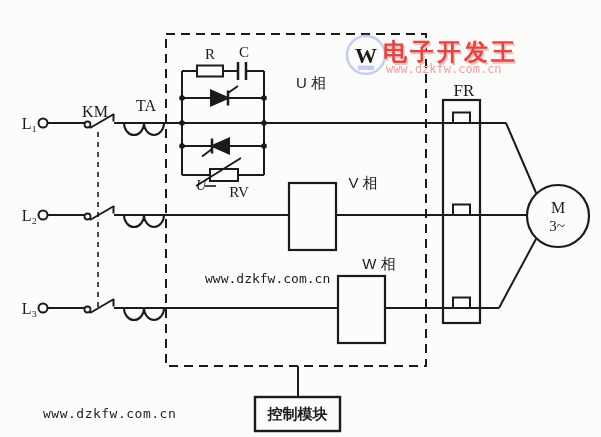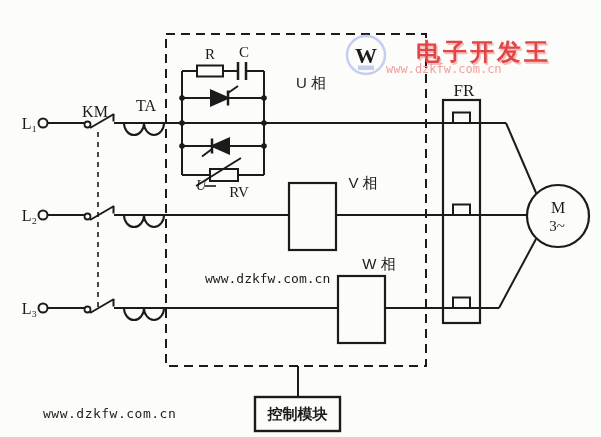--- a/index.html
+++ b/index.html
@@ -10,21 +10,21 @@
   svg{position:absolute;left:0;top:0;}
   .wm{
     position:absolute;font-family:"DejaVu Sans Mono",monospace;
     color:#1c1c1c;white-space:nowrap;
   }
   .wm-center{left:205px;top:271px;font-size:13px;}
   .wm-bottom{left:43px;top:406px;font-size:13px;letter-spacing:.5px;}
   .logo-brand{
     position:absolute;left:383px;top:36px;font-size:24px;font-weight:bold;
     color:#e14646;letter-spacing:3px;font-family:"Liberation Sans",sans-serif;
-    text-shadow:1.5px 1.5px 0 #f6bdbd;white-space:nowrap;margin-left:33px;
+    text-shadow:1.5px 1.5px 0 #f6bdbd;white-space:nowrap;
   }
   .logo-url{
     position:absolute;left:386px;top:62px;font-size:12px;color:#f0a0a0;
     font-family:"DejaVu Sans Mono",monospace;white-space:nowrap;
   }
   text{fill:#1b1b1b;}
   .t-serif{font-family:"Liberation Serif",serif;}
   .t-cjk{font-family:"Liberation Sans",sans-serif;}
 </style>
 </head>

